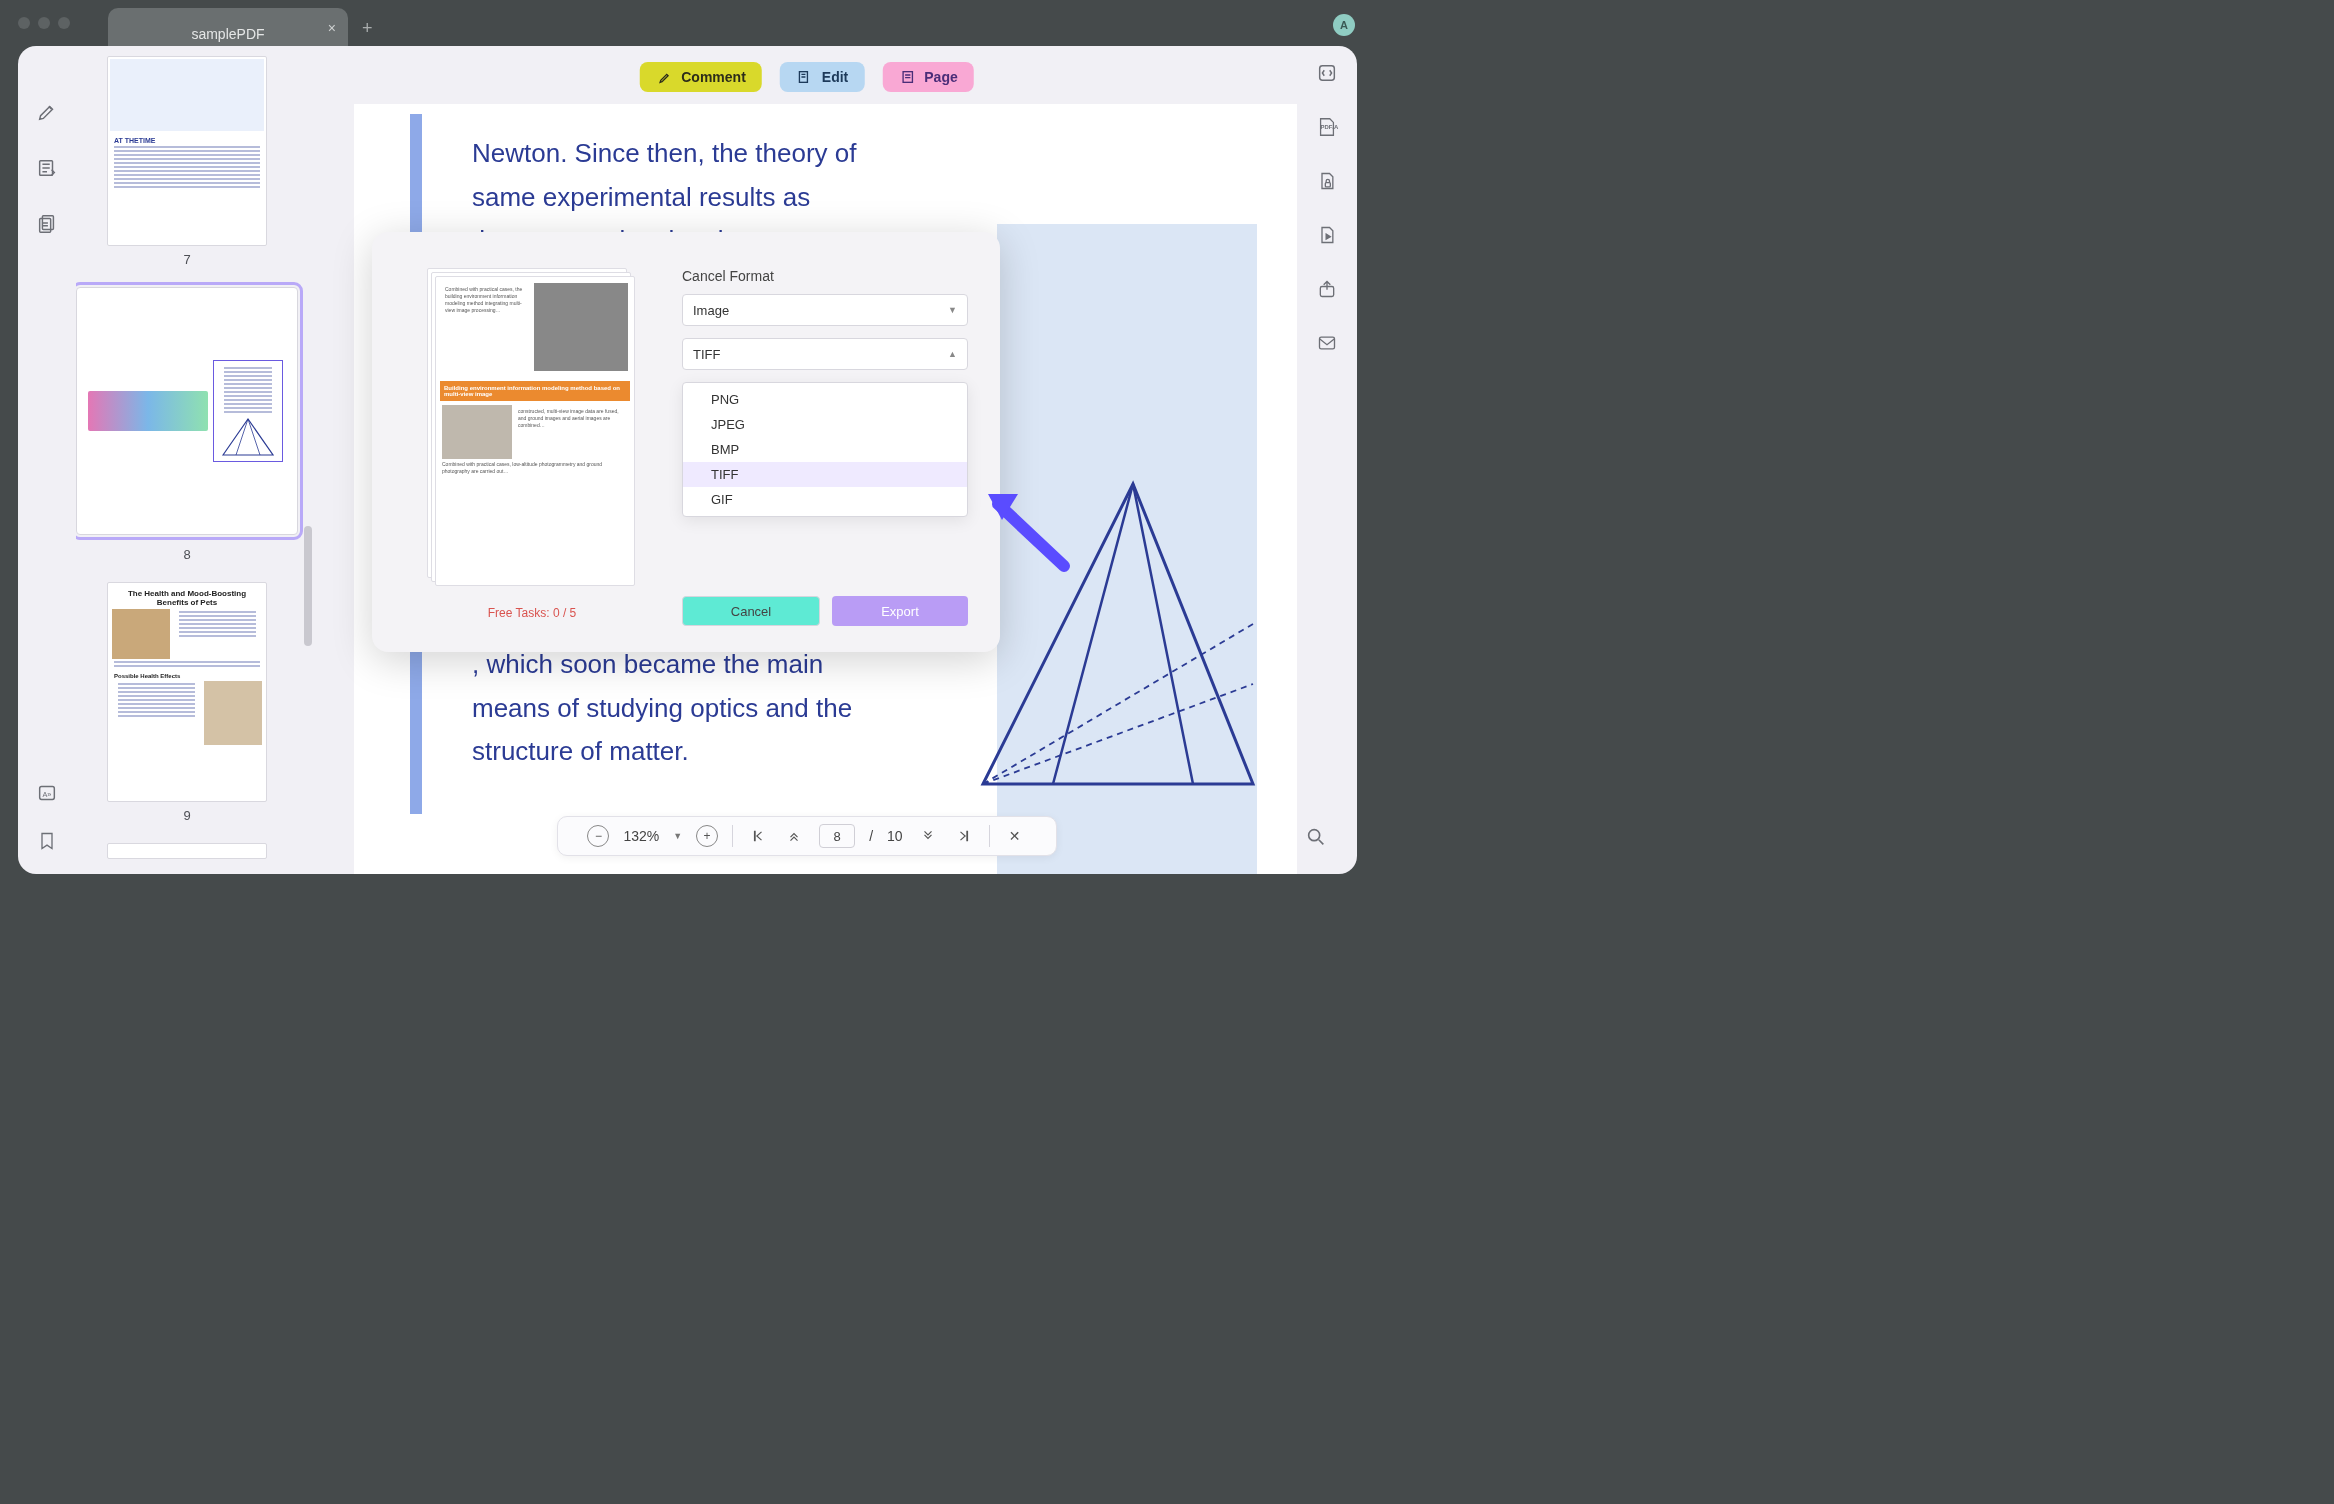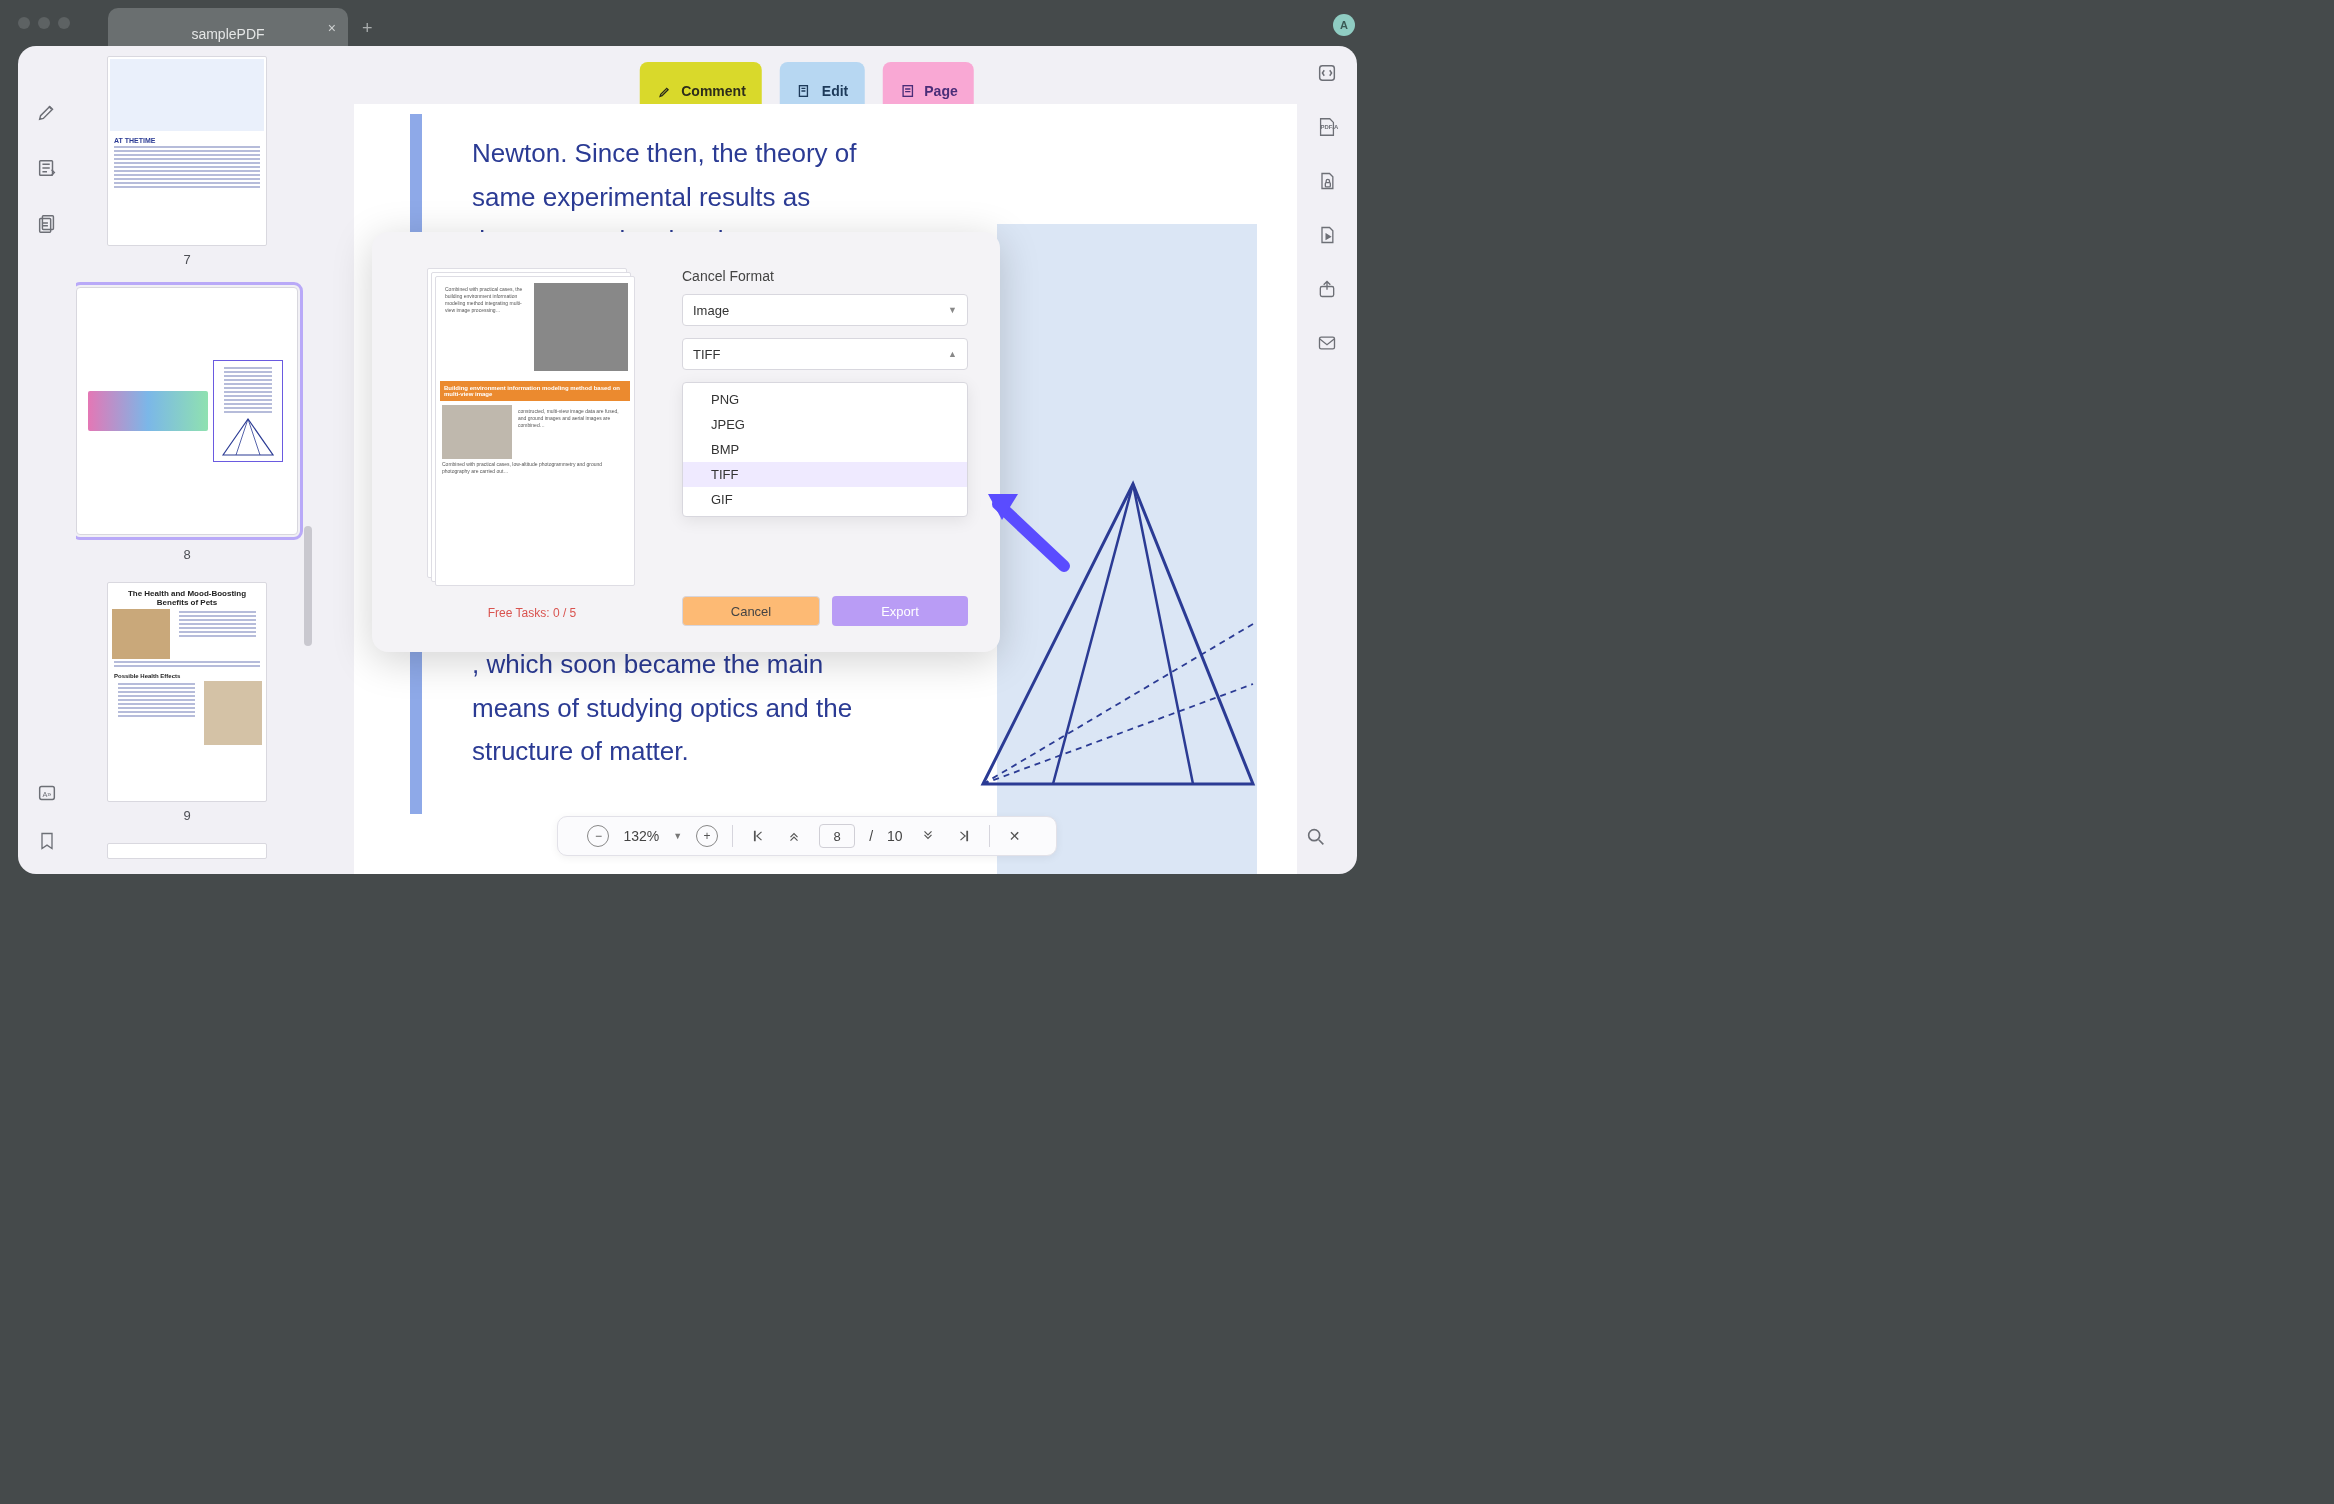--- a/index.html
+++ b/index.html
@@ -23,21 +23,21 @@
 
 .thumbs { width:240px; padding:10px 18px 10px 0; overflow:hidden; position:relative; }
 .thumb-col { width:100%; display:flex; flex-direction:column; align-items:center; }
 .thumb { width:160px; background:#fff; border:1px solid #d9d8df; border-radius:2px; margin-bottom:6px; position:relative; }
 .thumb.sel { outline:3px solid #b9a9f8; outline-offset:2px; border-radius:4px; }
 .pgnum { font-size:13px; color:#4d4f55; margin-bottom:20px; }
 .tscroll { position:absolute; right:4px; top:480px; width:8px; height:120px; background:#c9c8cf; border-radius:4px; }
 
 .main { flex:1; position:relative; background:#f1f0f5; }
 .mode-pills { position:absolute; top:16px; left:50%; transform:translateX(-50%); display:flex; gap:18px; }
-.pill { display:flex; align-items:center; gap:8px; padding:20px 16px; border-radius:8px; font-size:14px; font-weight:700; cursor:pointer;text-align:right; }
+.pill { display:flex; align-items:center; gap:8px; padding:6px 16px; border-radius:8px; font-size:14px; font-weight:700; cursor:pointer;text-align:right; }
 .pill.comment { background:#d9d92b; color:#2d2d1a; }
 .pill.edit { background:#b7d7f2; color:#1d3a5a; }
 .pill.page { background:#f9a8d4; color:#4a2d78; }
 .pill .pi { width:18px; height:18px; display:inline-flex; align-items:center; justify-content:center; }
 
 .doc { position:absolute; top:58px; left:38px; right:0; bottom:0; background:#fff; overflow:hidden; }
 .doc-inner { padding:28px 40px 40px 56px; }
 .blue-bar { position:absolute; left:56px; top:10px; width:12px; height:700px; background:#8ea9e8; }
 .doc-text { margin-left:62px; max-width:500px; font-size:26px; line-height:1.68; color:#2b3b94; font-weight:500; }
 .prism-box { position:absolute; right:40px; top:120px; width:260px; height:700px; background:#dbe6f5; }
@@ -64,21 +64,21 @@
 .freet { font-size:12px; color:#d9534f; margin-top:18px; }
 .mform { flex:1; margin-left:30px; display:flex; flex-direction:column; }
 .lbl { font-size:14px; color:#444; margin-bottom:10px; }
 .sel { width:100%; height:32px; background:#fff; border:1px solid #d8d7de; border-radius:4px; padding:0 10px; font-size:13px; color:#333; display:flex; align-items:center; justify-content:space-between; cursor:pointer; margin-bottom:12px; }
 .sel .caret { font-size:9px; color:#888; }
 .dd { width:100%; background:#fff; border:1px solid #d8d7de; border-radius:4px; box-shadow:0 4px 16px rgba(0,0,0,0.08); padding:4px 0; }
 .dd .opt { padding:5px 28px; font-size:13px; color:#333; cursor:pointer; }
 .dd .opt.hl { background:#efeaff; }
 .btns { margin-top:auto; display:flex; gap:12px; }
 .btn { flex:1; height:30px; border-radius:4px; font-size:13px; display:flex; align-items:center; justify-content:center; cursor:pointer; }
-.btn.cancel { background:#fdba74; border:1px solid #d6d5dd; color:#444; }
+.btn.cancel { background:#5eead4; border:1px solid #d6d5dd; color:#444; }
 .btn.export { background:#b99cf5; color:#fff; }
 
 .arrow-hint { position:absolute; left:984px; top:486px; pointer-events:none; }
 
 
 .th-head { font-size:7px; font-weight:700; color:#2b3b94; padding:4px 6px 0 6px; }
 .th-lines { padding:2px 6px; }
 .th-lines div { height:2px; background:#b6bcda; margin-bottom:2px; width:100%; }
 .th-prism { width:120px; height:40px; background:linear-gradient(90deg,#e477b5,#7bb7e8,#8fe1b0); margin:4px auto; border-radius:2px; }
 .prev-text { font-size:5px; color:#555; line-height:1.4; padding:3px; }

